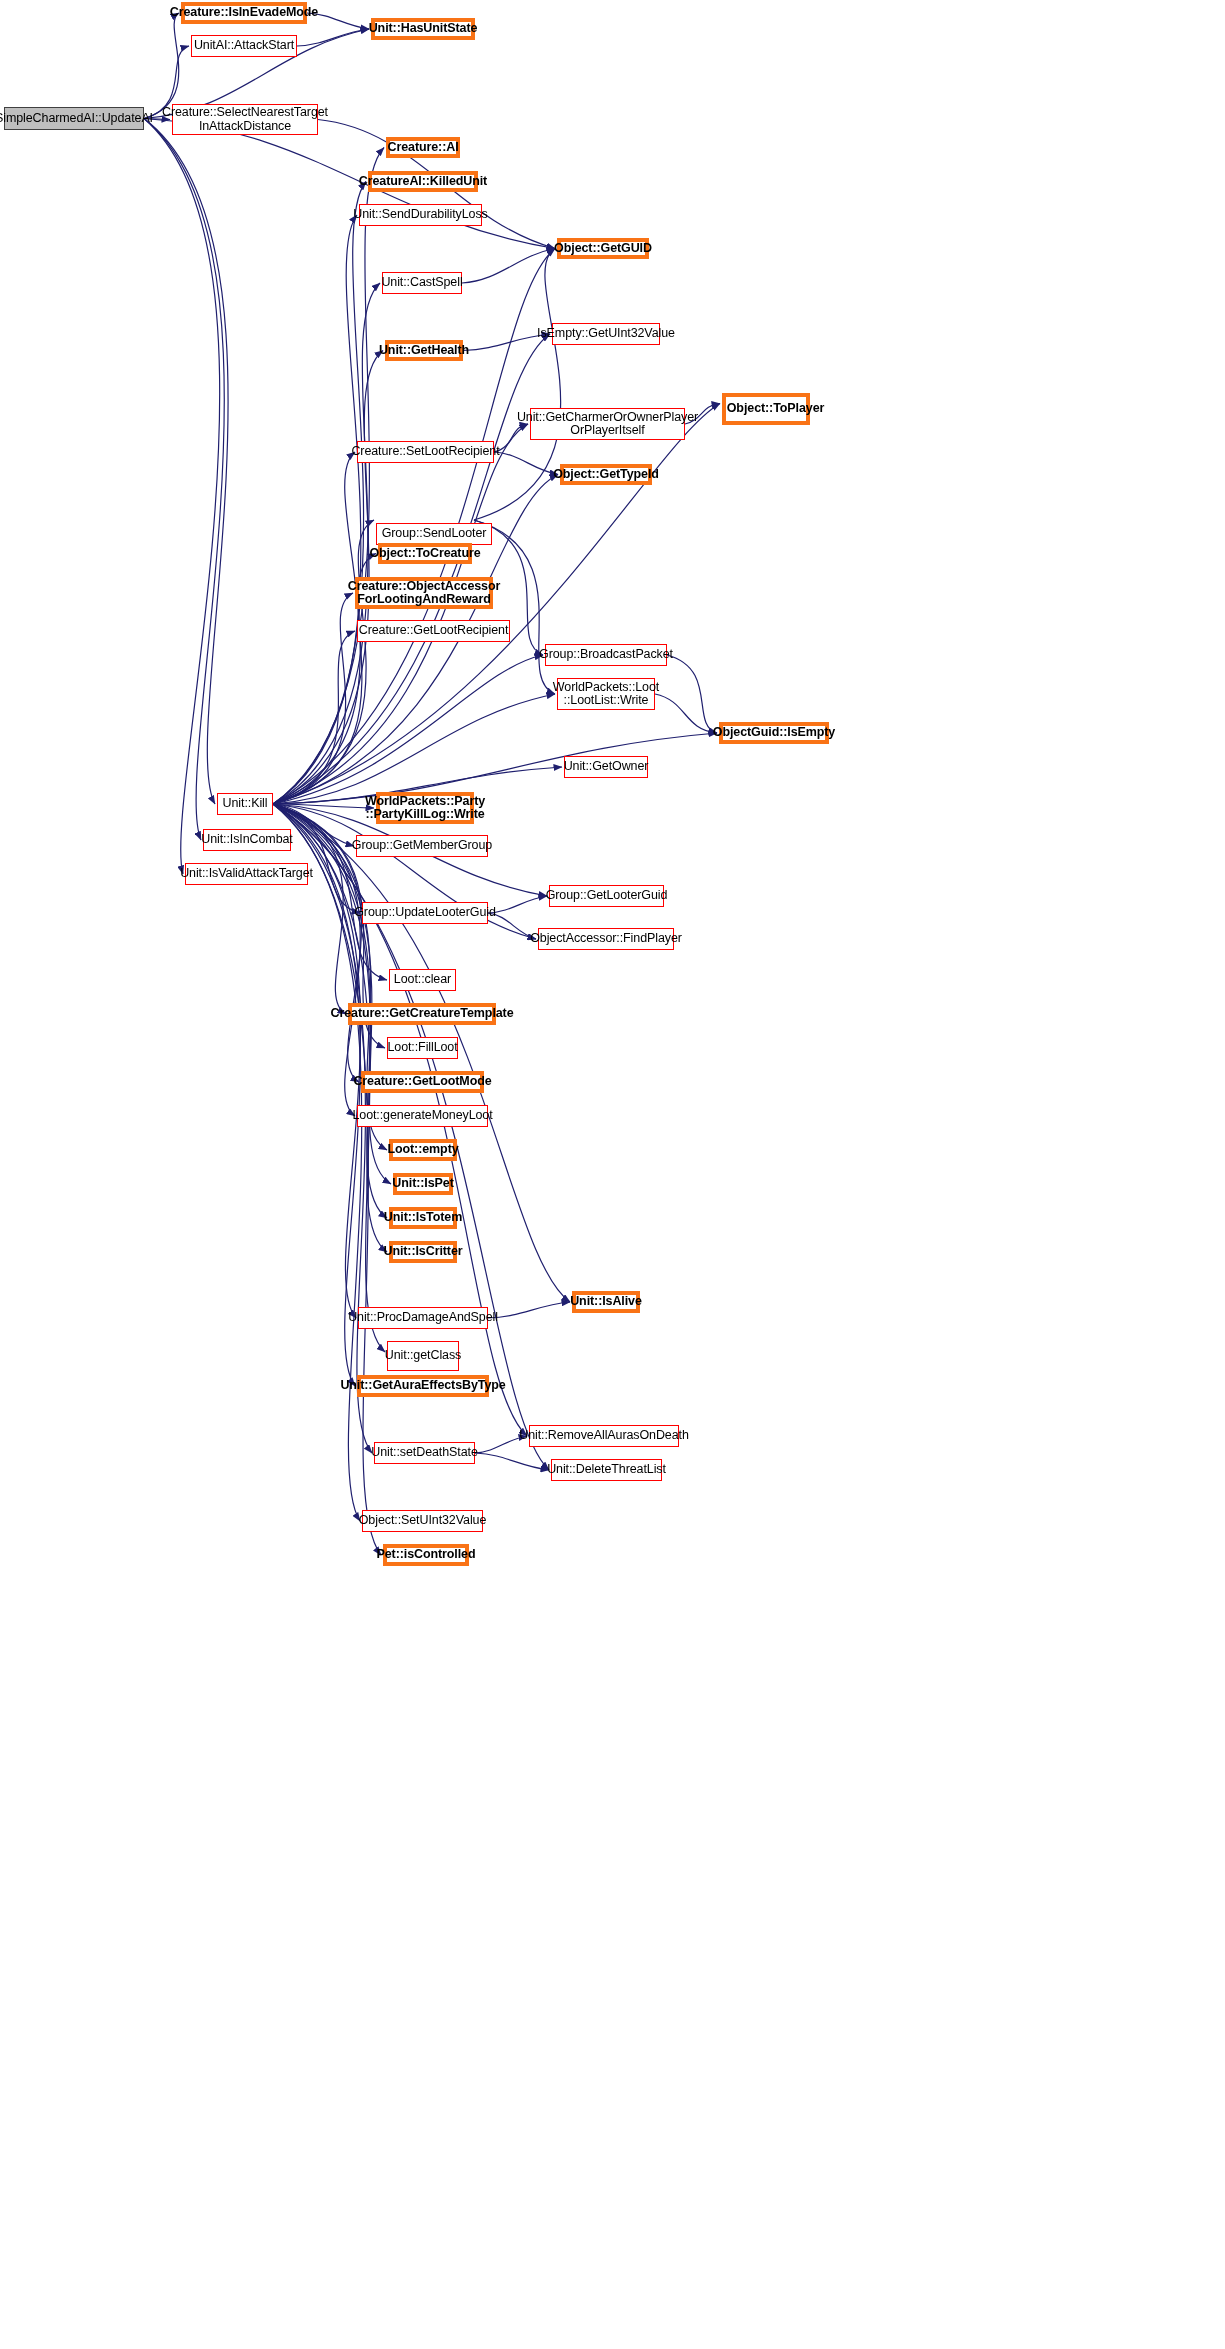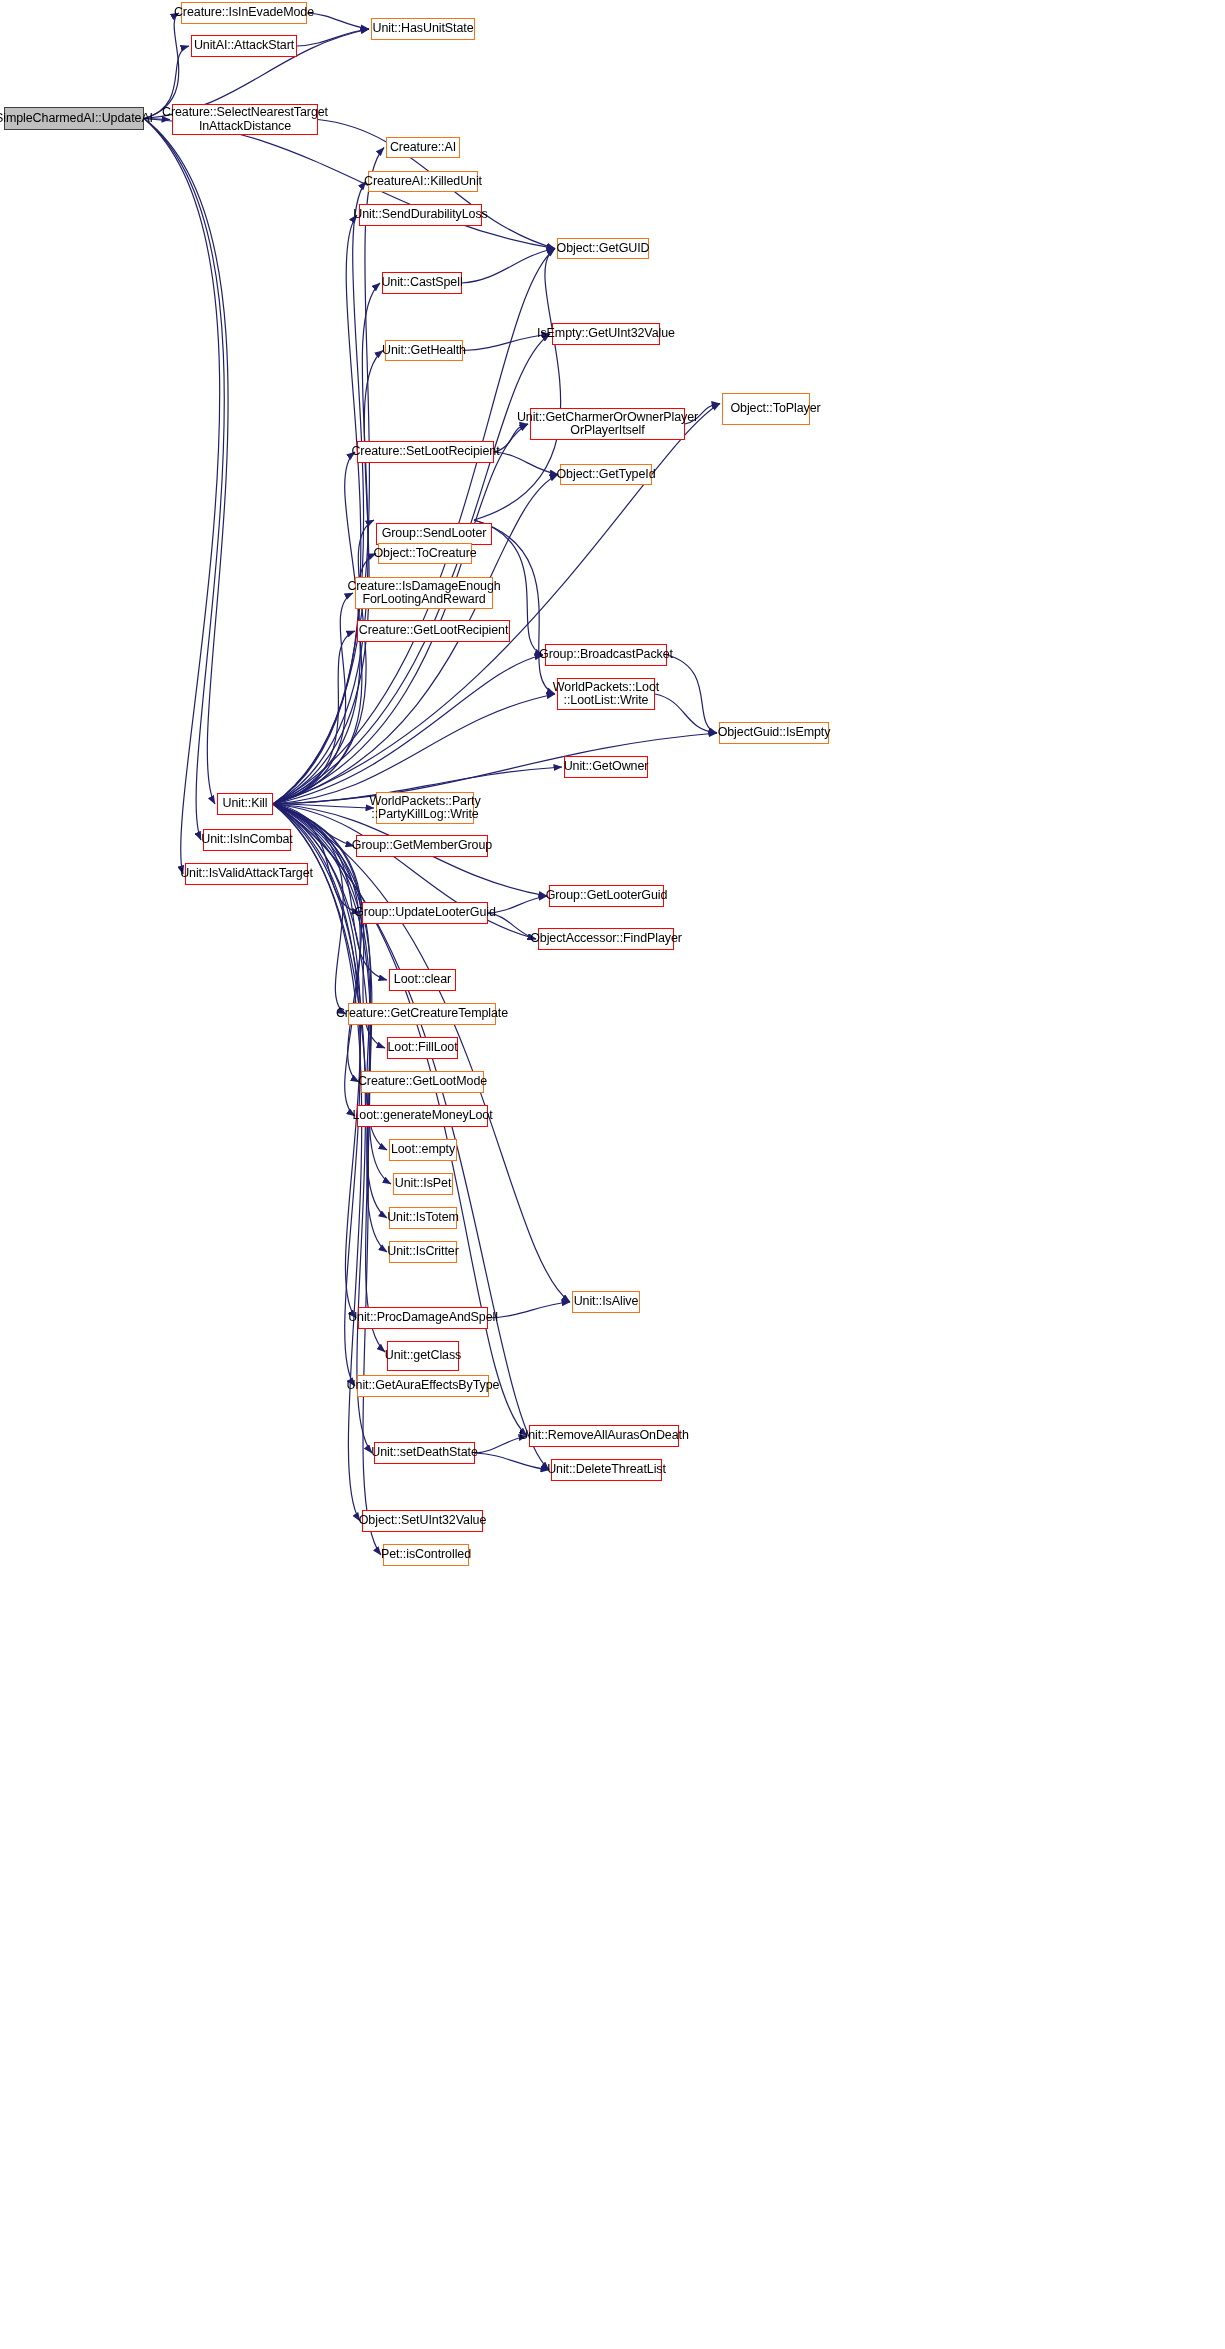--- a/index.html
+++ b/index.html
@@ -22,21 +22,21 @@
     text-align:center;
     background:#ffffff;
     font-size:12.5px;
     line-height:13.5px;
     color:#000000;
     letter-spacing:-0.1px;
     white-space:pre-line;
     padding:0 3px;
     cursor:pointer;
   }
-  .node.leaf{border:1px solid #f97316;}
+  .node.leaf{border:4px solid #f97316;font-weight:bold;}
   .node.expandable{border:1px solid #ff0000;}
   .node.root{border:1px solid #404040;background:#bfbfbf;}
   .node span{pointer-events:none;display:block;}
 </style>
 </head>
 <body>
 
 <div id="graph-root">
   <svg id="edge-layer" viewBox="0 0 1225 2349" xmlns="http://www.w3.org/2000/svg">
     <defs>
@@ -129,21 +129,21 @@
       <div class="node expandable" style="left: 382px; top: 272px; width: 80px; height: 22px;"><span>Unit::CastSpell</span></div>
       <div class="node expandable" style="left: 552px; top: 323px; width: 108px; height: 22px;"><span>IsEmpty::GetUInt32Value</span></div>
       <div class="node leaf" style="left: 385px; top: 340px; width: 78px; height: 21px;"><span>Unit::GetHealth</span></div>
       <div class="node leaf" style="left: 722px; top: 393px; width: 88px; height: 32px; padding-left: 22px;"><span>Object::ToPlayer</span></div>
       <div class="node expandable" style="left: 530px; top: 408px; width: 155px; height: 32px;"><span>Unit::GetCharmerOrOwnerPlayer
 OrPlayerItself</span></div>
       <div class="node expandable" style="left: 357px; top: 441px; width: 137px; height: 22px;"><span>Creature::SetLootRecipient</span></div>
       <div class="node leaf" style="left: 560px; top: 464px; width: 92px; height: 21px;"><span>Object::GetTypeId</span></div>
       <div class="node expandable" style="left: 376px; top: 523px; width: 116px; height: 22px;"><span>Group::SendLooter</span></div>
       <div class="node leaf" style="left: 378px; top: 543px; width: 94px; height: 21px;"><span>Object::ToCreature</span></div>
-      <div class="node leaf" style="left: 355px; top: 577px; width: 138px; height: 32px;"><span>Creature::IsDamageEnough
+      <div class="node leaf" style="left: 355px; top: 577px; width: 138px; height: 32px;"><span>Creature::ObjectAccessor
 ForLootingAndReward</span></div>
       <div class="node expandable" style="left: 357px; top: 620px; width: 153px; height: 22px;"><span>Creature::GetLootRecipient</span></div>
       <div class="node expandable" style="left: 545px; top: 644px; width: 122px; height: 22px;"><span>Group::BroadcastPacket</span></div>
       <div class="node expandable" style="left: 557px; top: 678px; width: 98px; height: 32px;"><span>WorldPackets::Loot
 ::LootList::Write</span></div>
       <div class="node leaf" style="left: 719px; top: 722px; width: 110px; height: 22px;"><span>ObjectGuid::IsEmpty</span></div>
       <div class="node expandable" style="left: 564px; top: 756px; width: 84px; height: 22px;"><span>Unit::GetOwner</span></div>
       <div class="node expandable" style="left: 217px; top: 793px; width: 56px; height: 22px;"><span>Unit::Kill</span></div>
       <div class="node leaf" style="left: 376px; top: 792px; width: 98px; height: 32px;"><span>WorldPackets::Party
 ::PartyKillLog::Write</span></div>

